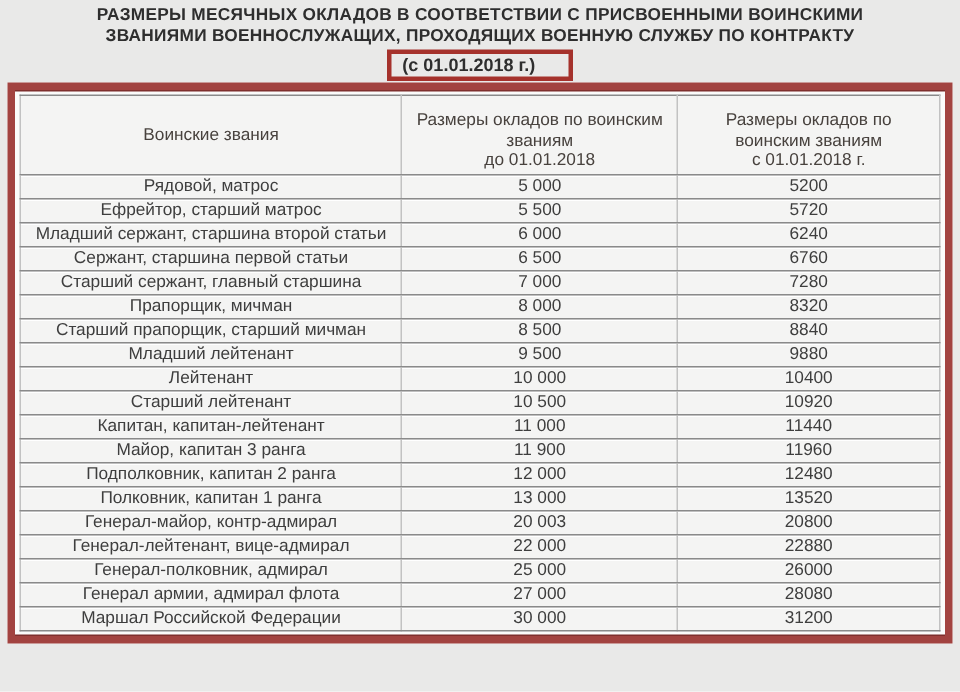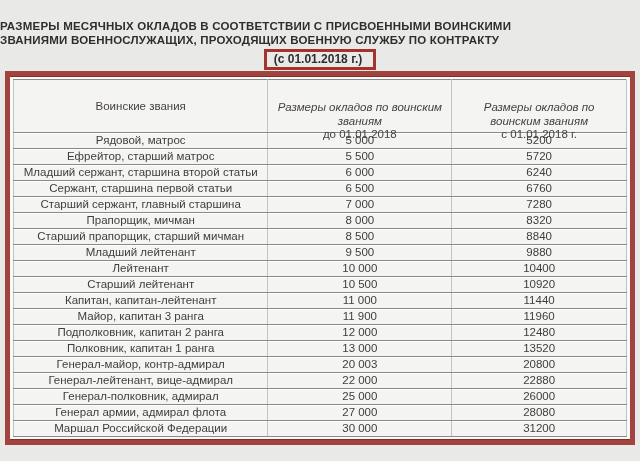--- a/index.html
+++ b/index.html
@@ -14,38 +14,38 @@
     --text-cell:#3e3e3e;
   }
   *{box-sizing:border-box;}
   html,body{margin:0;padding:0;}
   body{
     width:640px;height:461px;overflow:hidden;
     background:var(--page-bg);
     font-family:"Liberation Sans", sans-serif;
   }
   .title-wrap{
-    text-align:left;
-    padding-top:19px;
+    text-align:center;
+    padding-top:3px;
   }
   .title-line{
     font-size:11.5px;
     font-weight:bold;
     color:var(--text-dark);
     line-height:14px;
     letter-spacing:.2px;
   }
   .badge-row{
     text-align:center;
     margin-top:2px;
   }
   .date-badge{
     display:inline-block;
     border:3px solid var(--badge-red);
-    padding:0 11px 1px 7px;
+    padding:0 22px 1px 7px;
     font-size:12px;
     font-weight:bold;
     color:var(--text-dark);
     background:transparent;
   }
   .table-frame{
     margin:1px 5px 0 5px;
     border:5px solid var(--frame-red);
     box-shadow:0 -1px 0 var(--frame-red-dark) inset, 0 1px 0 var(--frame-red-dark) inset;
     background:#fbfbfa;
@@ -80,22 +80,21 @@
   thead th .hdr-flex{
     display:flex;
     flex-direction:column;
     justify-content:space-between;
     height:46px;
     align-items:center;
   }
   thead th .hdr-top{
     max-width:172px;
     line-height:14px;
-    margin-top:17px;
-    font-style:italic;
+    margin-top:6px;
   }
   th[data-name="header-col-after"] .hdr-top{max-width:142px;}
   tbody td{
     height:16px;
     line-height:15px;
     box-shadow:0 1px 0 #ffffff inset;
     margin-top:48px;
   }
 </style>
 </head>

